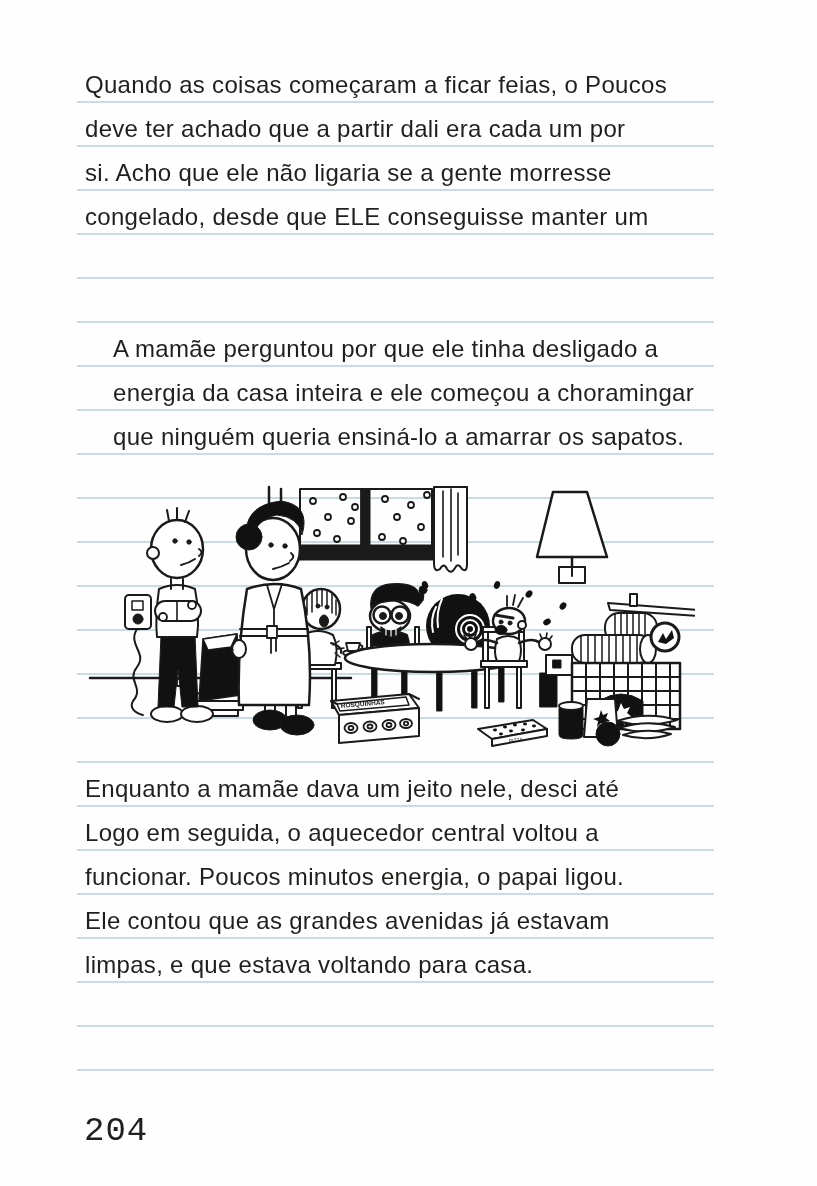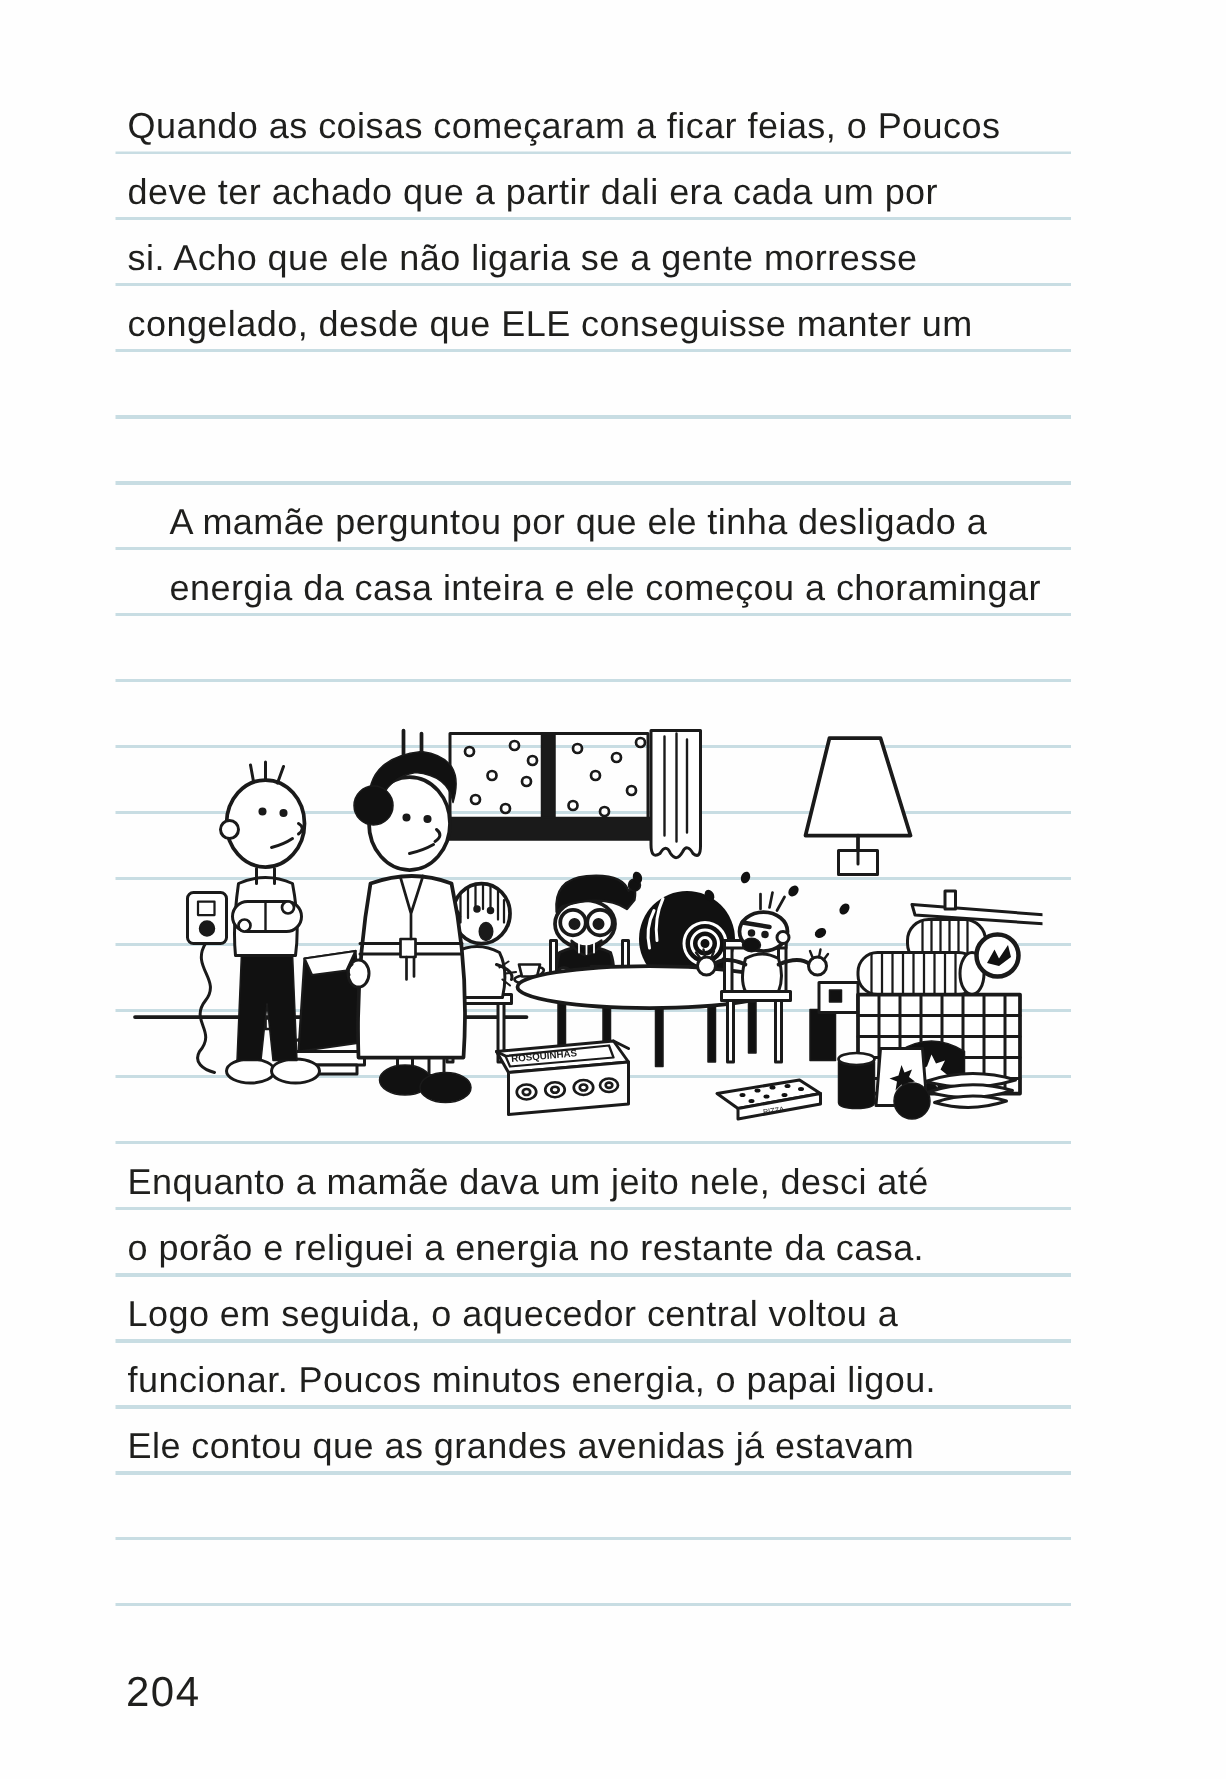--- a/index.html
+++ b/index.html
@@ -16,40 +16,41 @@
   }
   .para{
     position:absolute;left:85px;width:640px;
     font-size:24px;letter-spacing:0.3px;white-space:nowrap;
   }
   .line{height:44px;display:flex;align-items:flex-end;padding-bottom:3px;box-sizing:border-box;}
   #p1{top:58px;}
   #p2{top:322px;margin-left:28px;}
   #p3{top:762px;}
   .page-number{
-    position:absolute;left:84px;top:1112px;font-size:28px;letter-spacing:1px;
+    position:absolute;left:84px;top:1112px;font-size:34px;letter-spacing:1px;font-family:Liberation Mono, monospace;
   }
   .illustration{position:absolute;left:85px;top:477px;width:610px;height:285px;}
   svg text{font-family:"Liberation Sans","DejaVu Sans",sans-serif;}
 </style>
 </head>
 <body>
 
 <div class="ruled-lines"></div>
 
 <div class="para" id="p1">
   <div class="line">Quando as coisas começaram a ficar feias, o Poucos</div>
   <div class="line">deve ter achado que a partir dali era cada um por</div>
   <div class="line">si. Acho que ele não ligaria se a gente morresse</div>
   <div class="line">congelado, desde que ELE conseguisse manter um</div>
 </div>
 
 <div class="para" id="p2">
   <div class="line">A mamãe perguntou por que ele tinha desligado a</div>
   <div class="line">energia da casa inteira e ele começou a choramingar</div>
+  <div class="line">que ninguém queria ensiná-lo a amarrar os sapatos.</div>
 </div>
 
 <div class="illustration">
 <svg viewBox="0 0 610 285" width="610" height="285" fill="none" stroke-linecap="round" stroke-linejoin="round">
 
   <path d="M5,201 H266" stroke="#1a1a1a" stroke-width="2.5"></path>
 
   <g stroke="#1a1a1a">
     <path d="M184,10 V26 M196,12 V27" stroke-width="2.5"></path>
     <rect x="215" y="12" width="132" height="58" stroke-width="2"></rect>
@@ -303,19 +304,19 @@
       <ellipse cx="438" cy="253" rx="2" ry="1.4"></ellipse>
           <ellipse cx="416" cy="257" rx="2" ry="1.4"></ellipse>
     </g>
     <text x="424" y="266" font-size="5" fill="#1a1a1a" stroke="none" transform="rotate(-8 424 266)">PIZZA</text>
   </g>
 </svg>
 </div>
 
 <div class="para" id="p3">
   <div class="line">Enquanto a mamãe dava um jeito nele, desci até</div>
-  <div class="line">o porão e religuei a energia no restante da casa.</div>
   <div class="line">Logo em seguida, o aquecedor central voltou a</div>
   <div class="line">funcionar. Poucos minutos energia, o papai ligou.</div>
   <div class="line">Ele contou que as grandes avenidas já estavam</div>
+  <div class="line">limpas, e que estava voltando para casa.</div>
 </div>
 
 <div class="page-number">204</div>
 
 </body></html>

